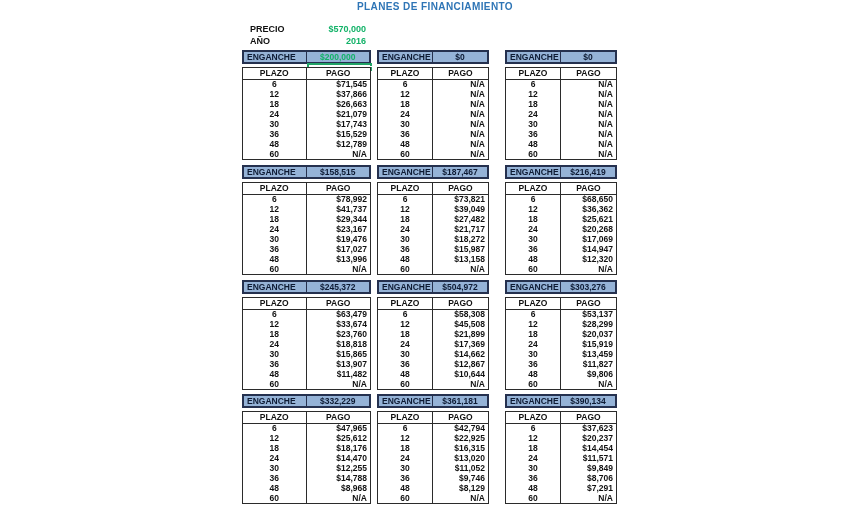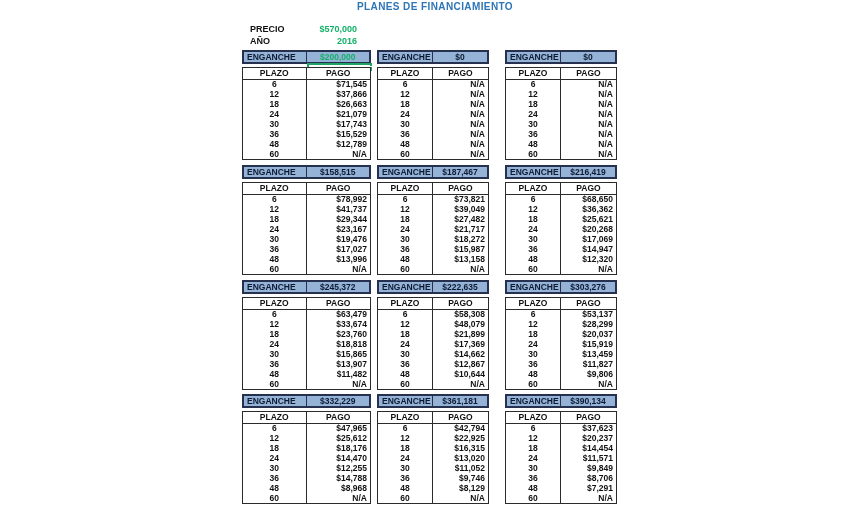--- a/index.html
+++ b/index.html
@@ -4,21 +4,21 @@
 <style>
   html,body{margin:0;padding:0;background:#fff;}
   .page{position:relative;width:868px;height:520px;background:#ffffff;overflow:hidden;
         font-family:"Liberation Sans",sans-serif;}
 
   .title{position:absolute;left:230px;top:1px;width:410px;text-align:center;
          font-size:10px;font-weight:800;letter-spacing:.4px;color:var(--title-blue,#2E75B6);}
 
   .info-label{position:absolute;left:250px;font-size:9px;font-weight:bold;color:#111;}
   .info-value{position:absolute;left:270px;width:87px;text-align:right;font-size:9px;
-              font-weight:bold;color:var(--green,#12B268);}
+              font-weight:bold;color:var(--green,#12B268);padding-left:9px;}
   .row-precio{top:24px}
   .row-anio{top:36px}
 
   .plan-block{position:absolute;height:110px;}
   .eng-header{position:absolute;left:0;right:0;top:0;height:14px;box-sizing:border-box;
               background:var(--hdr-fill,#95B3D7);border:2px solid var(--hdr-border,#25314F);
               display:flex;align-items:stretch;font-size:8.5px;font-weight:bold;color:#0d1a33;}
   .eng-label{width:50%;box-sizing:border-box;padding-left:3px;display:flex;align-items:center;
              border-right:1px solid var(--hdr-border,#25314F);}
   .eng-amount{flex:1;display:flex;align-items:center;justify-content:center;}
@@ -363,34 +363,34 @@
           </div>
           <div class="grid-row">
             <div class="c plazo">60</div>
             <div class="c pago">N/A</div>
           </div>
         </div>
       </div>
       <div class="plan-block" style="left: 377px; top: 280px; width: 112px;">
         <div class="eng-header">
           <div class="eng-label">ENGANCHE</div>
-          <div class="eng-amount">$222,635</div>
+          <div class="eng-amount">$504,972</div>
         </div>
         <div class="grid">
           <div class="grid-row grid-head">
             <div class="c plazo">PLAZO</div>
             <div class="c pago">PAGO</div>
           </div>
           <div class="grid-row">
             <div class="c plazo">6</div>
             <div class="c pago">$58,308</div>
           </div>
           <div class="grid-row">
             <div class="c plazo">12</div>
-            <div class="c pago">$48,079</div>
+            <div class="c pago">$45,508</div>
           </div>
           <div class="grid-row">
             <div class="c plazo">18</div>
             <div class="c pago">$21,899</div>
           </div>
           <div class="grid-row">
             <div class="c plazo">24</div>
             <div class="c pago">$17,369</div>
           </div>
           <div class="grid-row">

